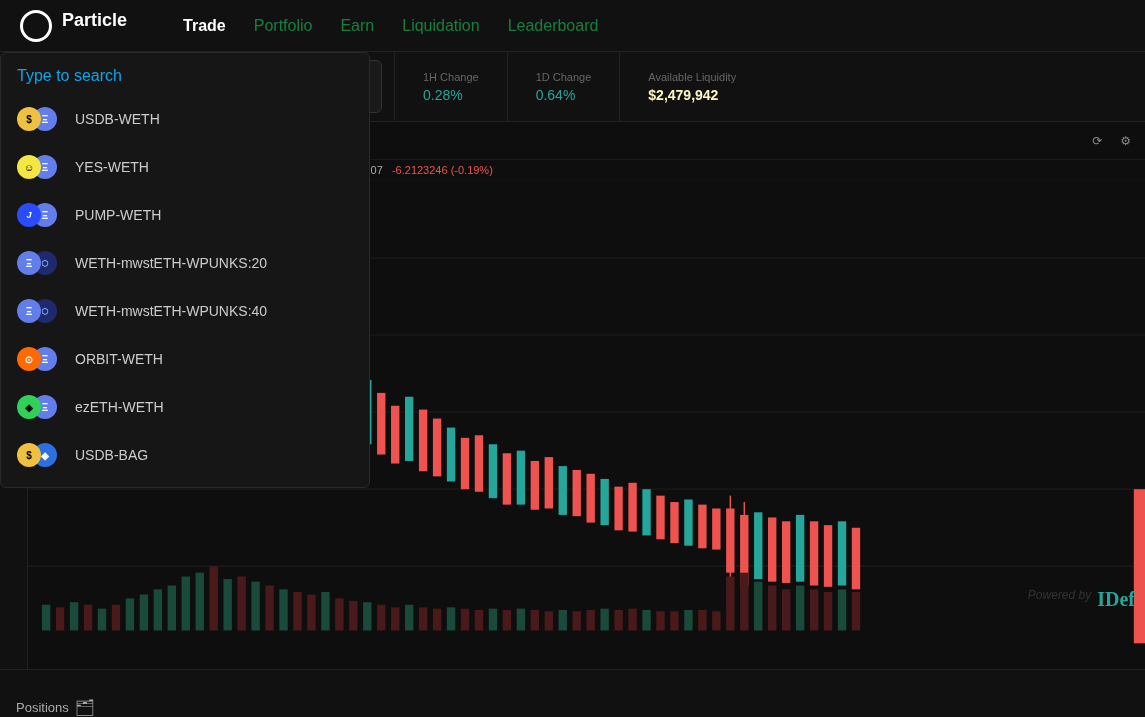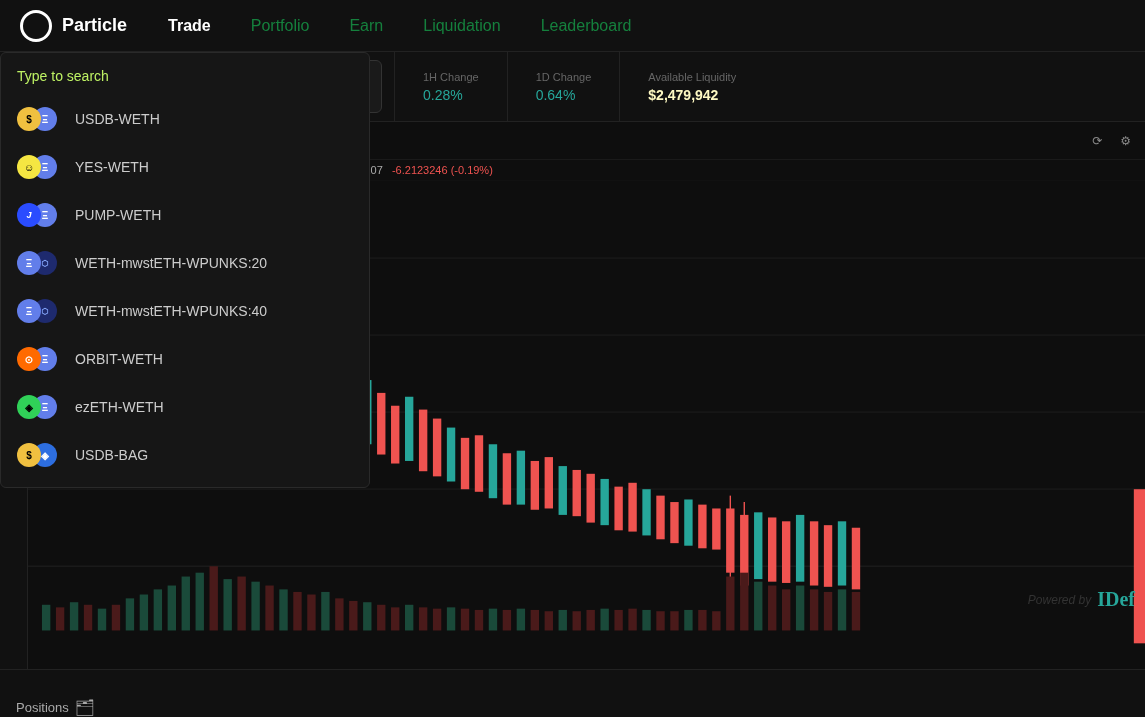--- a/index.html
+++ b/index.html
@@ -18,38 +18,37 @@
       display: flex;
       align-items: center;
       height: 52px;
       background: #111;
       border-bottom: 1px solid #222;
       padding: 0 20px;
       gap: 32px;
     }
     .nav-logo {
       display: flex;
-      align-items: center;
       gap: 10px;
     }
     .nav-logo-circle {
       width: 32px; height: 32px;
       border: 3px solid #fff;
       border-radius: 50%;
     }
     .nav-logo-text {
       font-size: 18px;
       font-weight: 600;
       color: #fff;
     }
     .nav-links {
       display: flex;
       align-items: center;
-      gap: 40px;
-      margin-left: 9px;
+      gap: 28px;
+      margin-left: 24px;
     }
     .nav-link {
       font-size: 16px;
       color: #15803d;
       cursor: pointer;
       text-decoration: none;
     }
     .nav-link.active {
       color: #fff;
       font-weight: 600;
@@ -271,22 +270,22 @@
       background: #161616;
       border: 1px solid #2a2a2a;
       border-radius: 6px;
       z-index: 100;
       padding-bottom: 8px;
     }
     .search-input-row {
       padding: 14px 16px 10px;
     }
     .search-placeholder {
-      color: #bef264;
-      font-size: 14px;
+      color: #0ea5e9;
+      font-size: 16px;
     }
     .search-item {
       display: flex;
       align-items: center;
       padding: 10px 16px;
       cursor: pointer;
       gap: 10px;
     }
     .search-item-icons {
       display: flex;
@@ -331,21 +330,20 @@
     .ic-bag { background: #2d6ee0; color: #fff; }
 
     .powered-by {
       position: absolute;
       bottom: 58px;
       right: 10px;
       color: #333;
       font-size: 12px;
       font-style: italic;
       display: flex;
-      align-items: center;
       gap: 6px;
     }
     .powered-by-brand {
       font-size: 20px;
       font-weight: 900;
       color: #26a69a;
       font-style: normal;
       font-family: serif;
     }
   </style>

